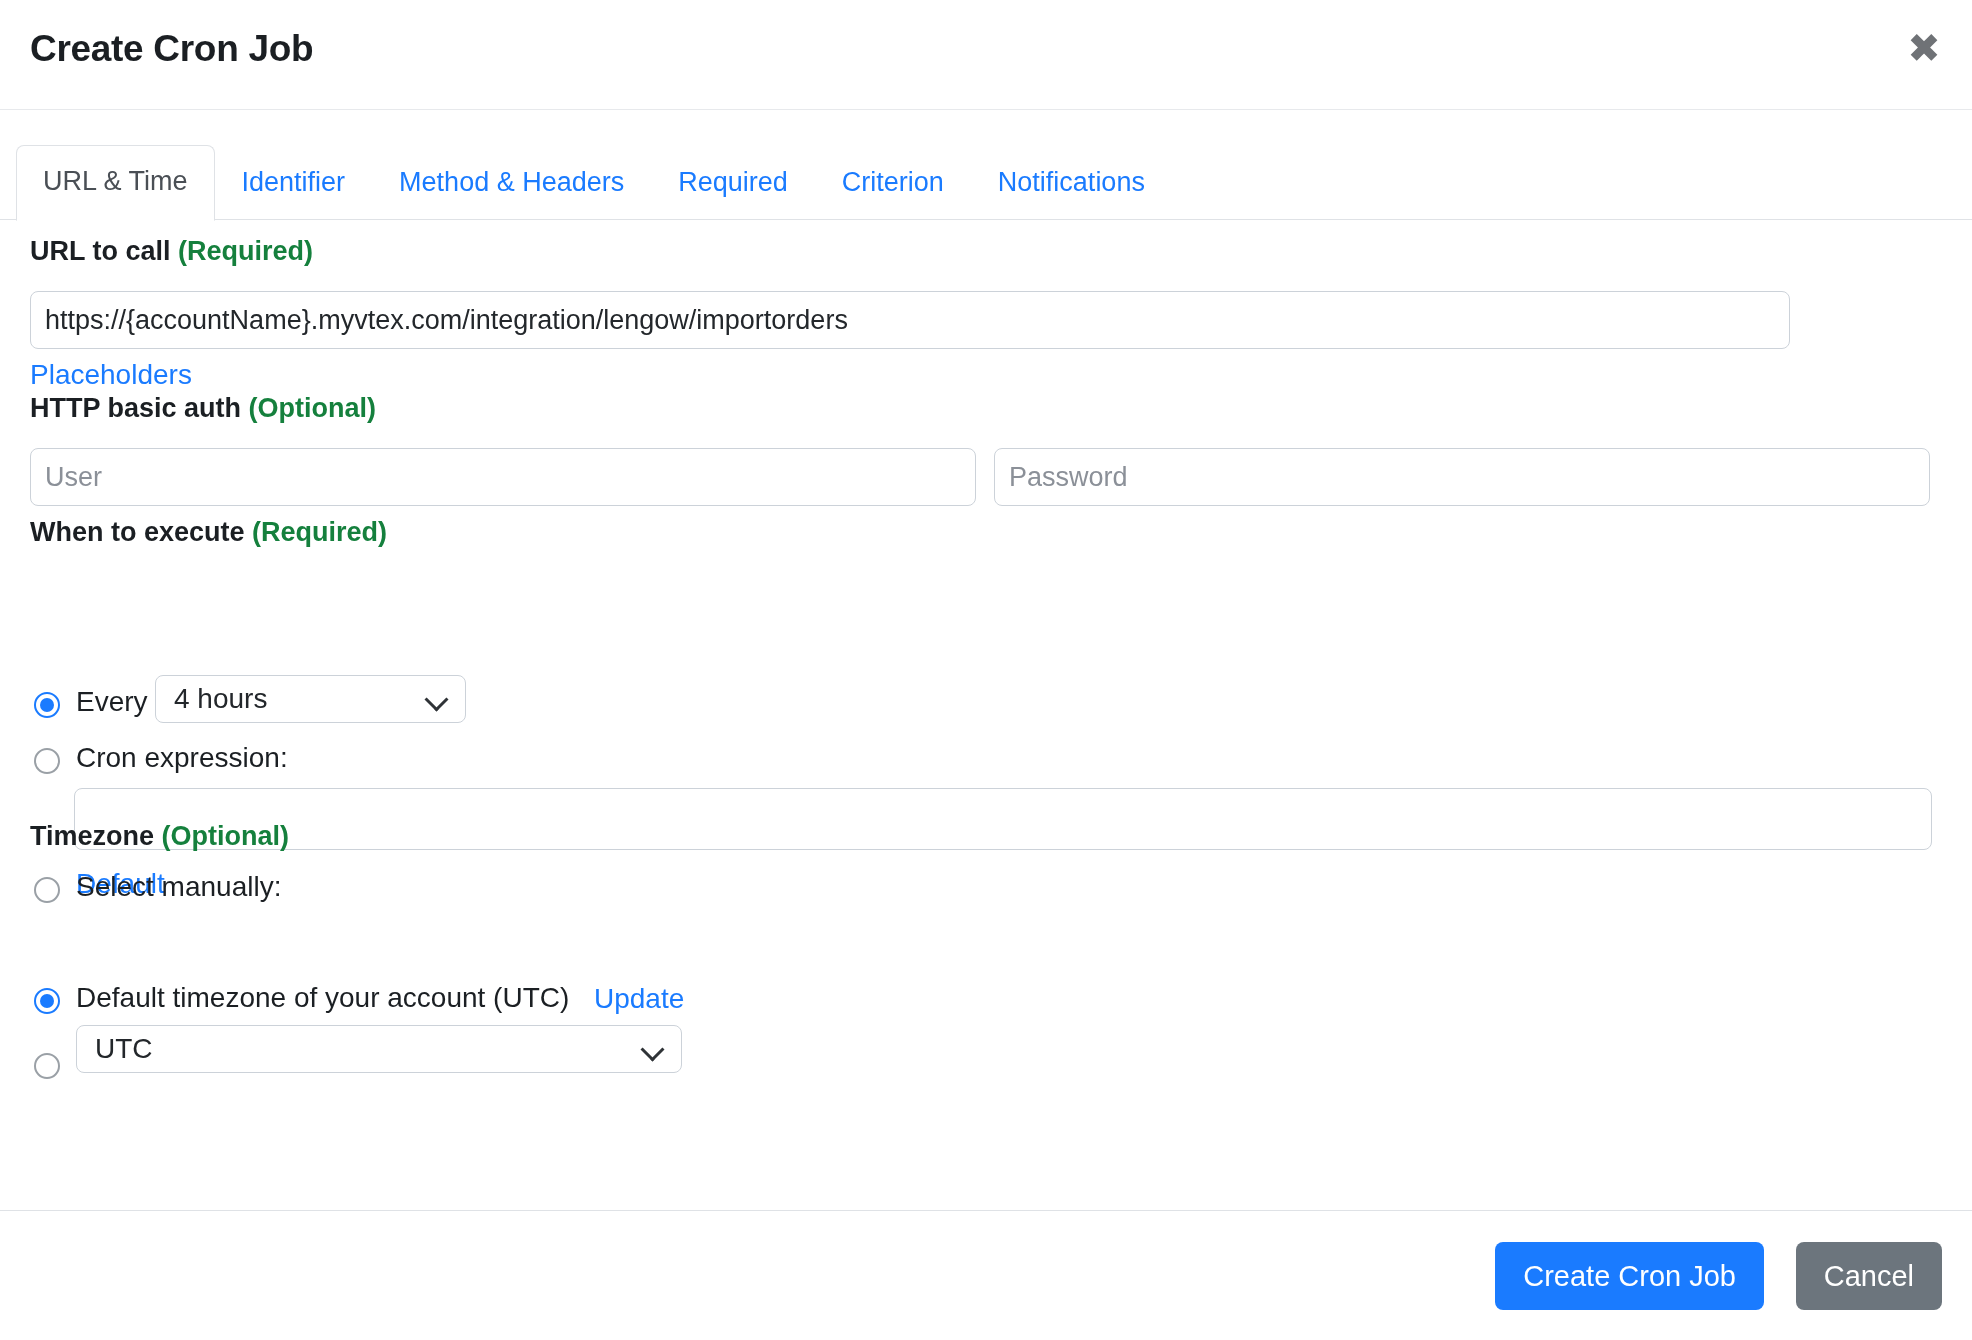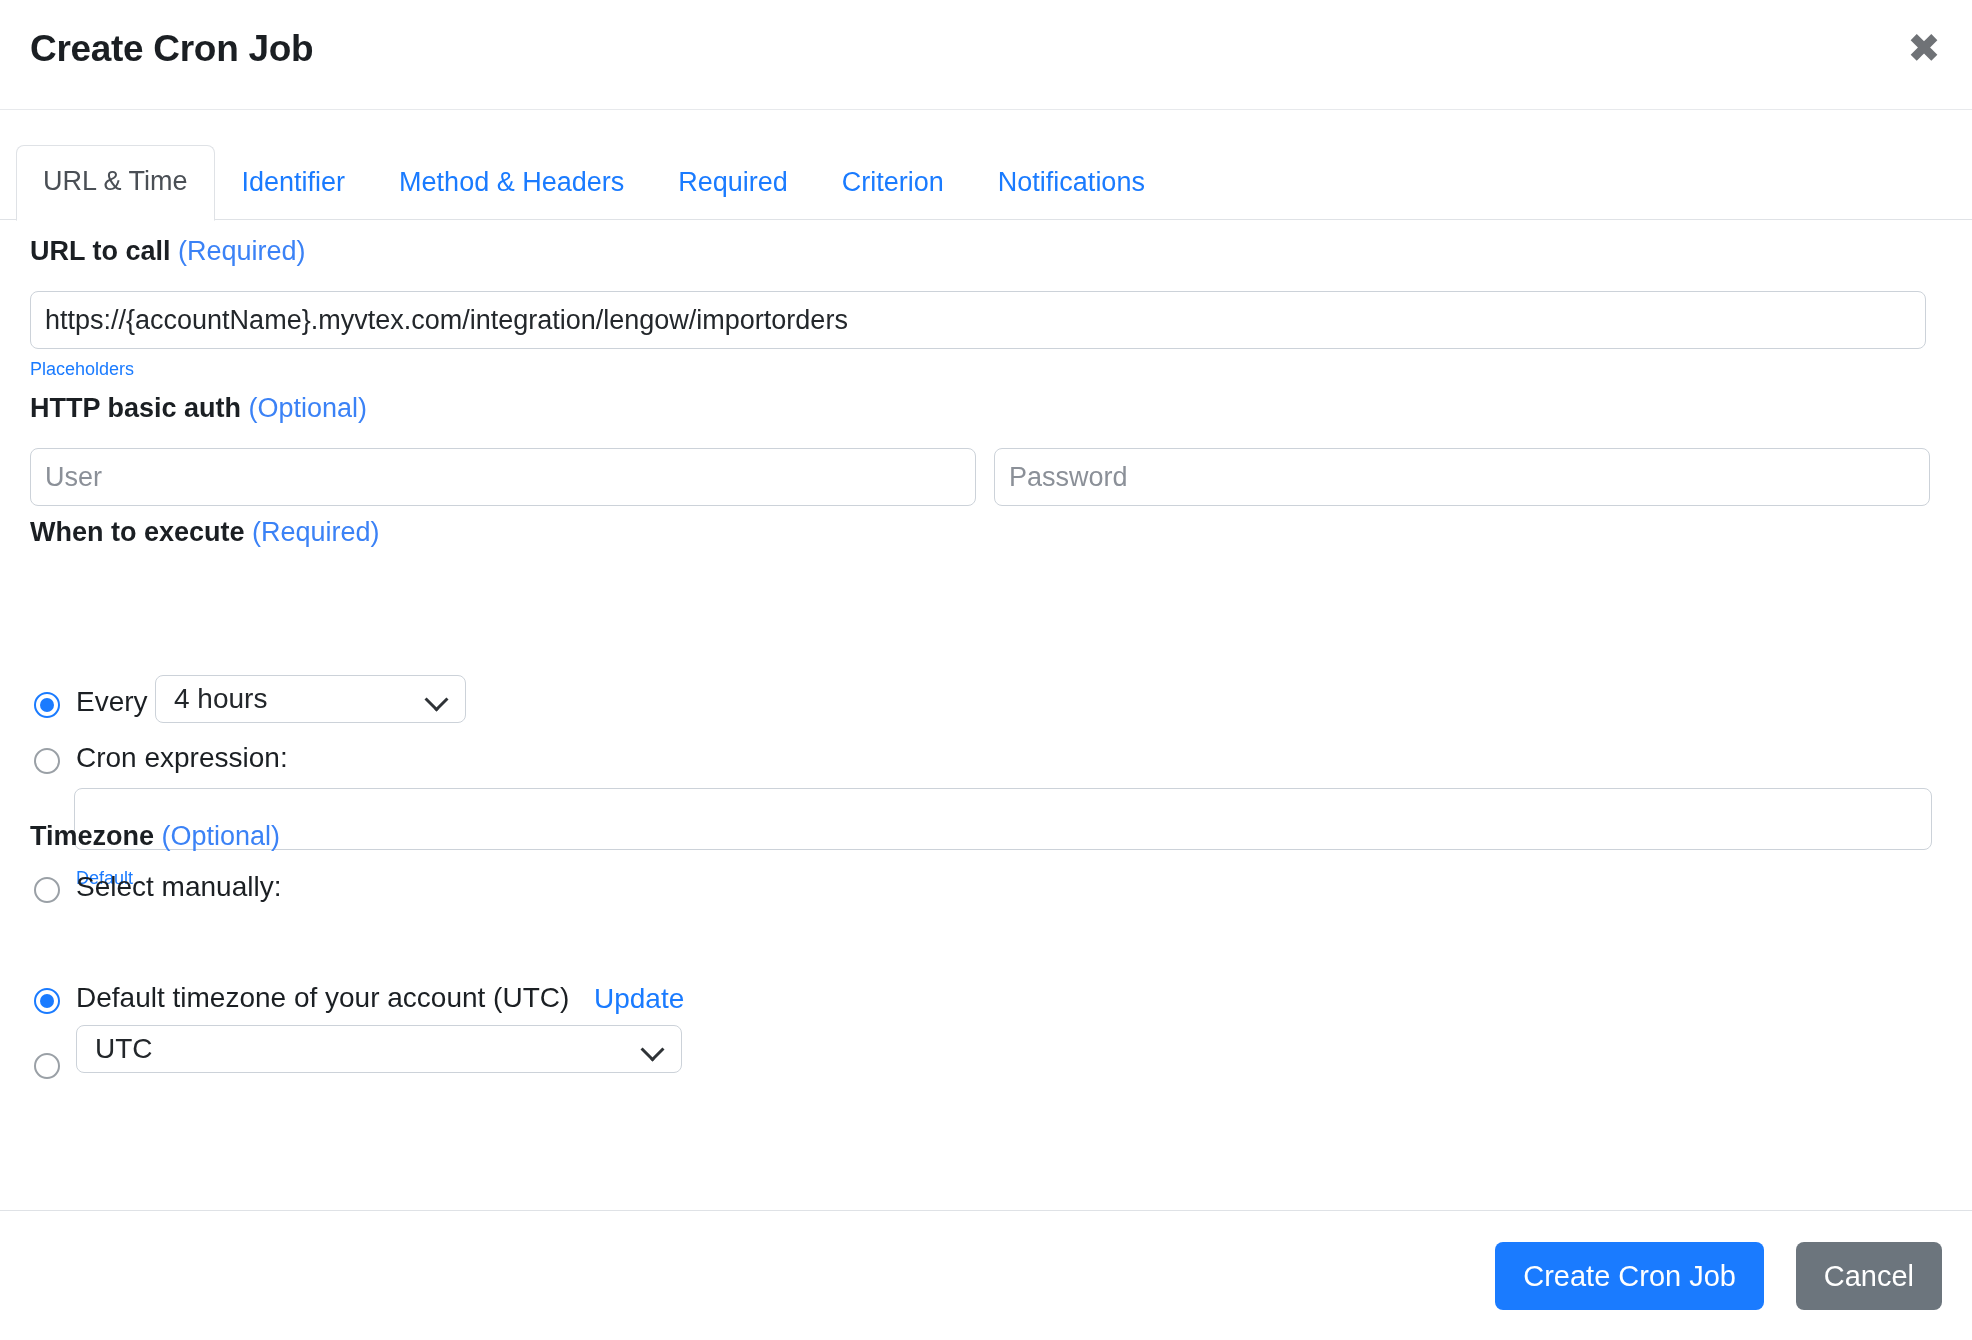--- a/index.html
+++ b/index.html
@@ -94,41 +94,41 @@
   }
 
   .lbl {
     position: absolute;
     font-size: 27px;
     font-weight: 700;
     color: #1b1f23;
     white-space: nowrap;
   }
   .lbl .opt {
-    font-weight: 400;
-    color: #3b82f6;
+    font-weight: 700;
+    color: #15803d;
   }
 
   .field {
     position: absolute;
     height: 58px;
     border: 1px solid #ccd2d9;
     border-radius: 8px;
     background: #fff;
     font-size: 27px;
     color: #23272b;
     padding: 0 14px;
     font-family: "Liberation Sans", sans-serif;
     outline: none;
   }
   .field::placeholder { color: #8b9098; }
 
   .link {
     position: absolute;
-    font-size: 18px;
+    font-size: 28px;
     color: #1a7bff;
     cursor: pointer;
     white-space: nowrap;
   }
 
   .radio {
     position: absolute;
     width: 26px; height: 26px;
     border-radius: 50%;
     border: 2px solid #9aa0a6;
@@ -232,21 +232,21 @@
       <div class="tab">Notifications</div>
     </div>
   </div>
 
   <div class="body">
 
     <div class="lbl" style="left:30px; top:16px;">
       <span>URL to call</span>
       <span class="opt">(Required)</span>
     </div>
-    <input class="field" style="left: 30px; top: 71px; width: 1896px;" value="https://{accountName}.myvtex.com/integration/lengow/importorders">
+    <input class="field" style="left: 30px; top: 71px; width: 1760px;" value="https://{accountName}.myvtex.com/integration/lengow/importorders">
     <div class="link" style="left:30px; top:139px;">Placeholders</div>
 
     <div class="lbl" style="left:30px; top:173px;">
       <span>HTTP basic auth</span>
       <span class="opt">(Optional)</span>
     </div>
     <input class="field" style="left: 30px; top: 228px; width: 946px;" placeholder="User">
     <input class="field" style="left: 994px; top: 228px; width: 936px;" placeholder="Password">
 
     <div class="lbl" style="left:30px; top:297px;">

